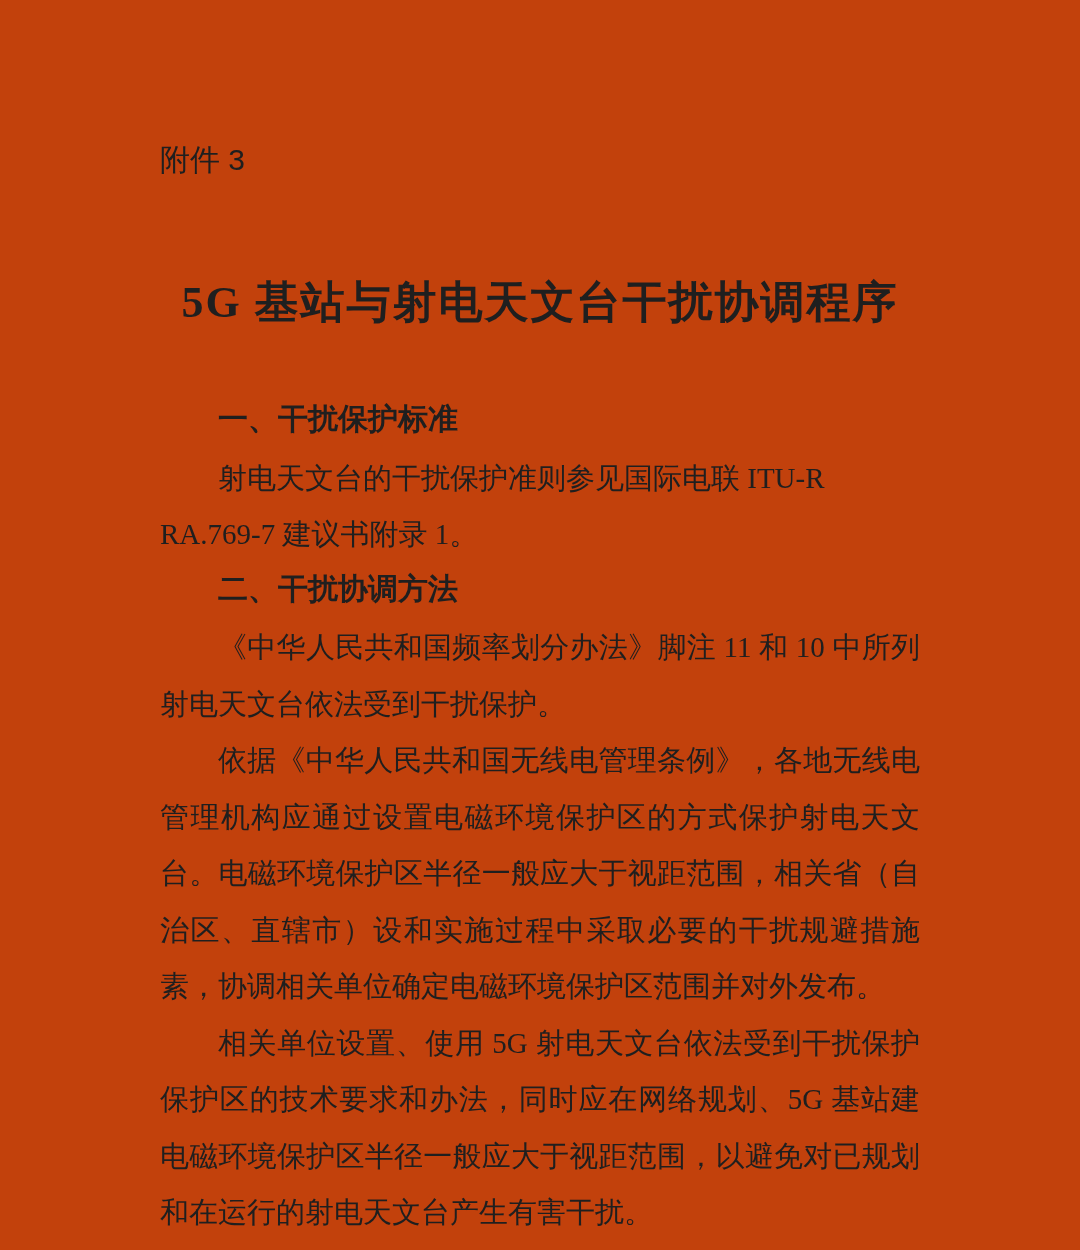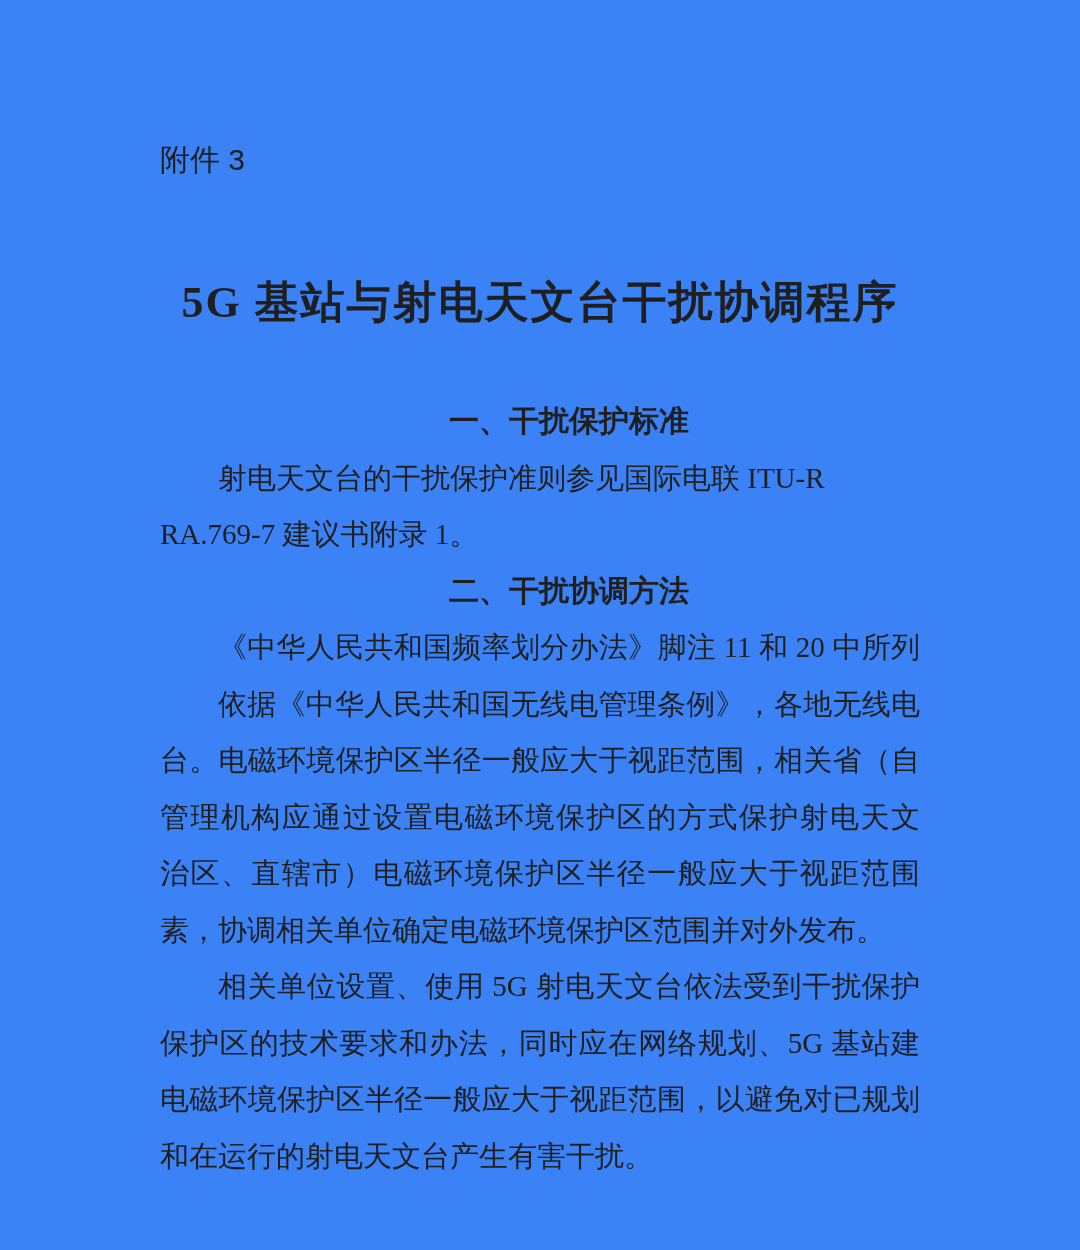--- a/index.html
+++ b/index.html
@@ -6,21 +6,21 @@
     margin: 0;
     padding: 0;
     background: #ffffff;
   }
   .page {
     position: relative;
     width: 1080px;
     height: 1250px;
     box-sizing: border-box;
     padding: 142px 160px 12px 160px;
-    background: #3b82f6;
+    background: #c2410c;
     color: #1f1f1f;
     font-family: "Liberation Serif", "DejaVu Serif", serif;
     overflow: hidden;
   }
   .attachment-label {
     font-family: "Liberation Sans", "DejaVu Sans", sans-serif;
     font-size: 30px;
     line-height: 36px;
     font-weight: 400;
     text-align: left;
@@ -38,25 +38,24 @@
   .content {
     margin-top: 62px;
   }
   .row {
     font-size: 29px;
     line-height: 56.5px;
     height: 56.5px;
     text-align: left;
   }
   .row.heading {
-    font-family: Liberation Serif, serif;
+    font-family: Liberation Mono, monospace;
     font-weight: 700;
     font-size: 30px;
     text-indent: 58px;
-    text-align: center;
   }
   .row.indent {
     text-indent: 58px;
   }
   .row.justify {
     text-align: justify;
     text-align-last: justify;
   }
 </style>
 </head>
@@ -66,25 +65,26 @@
 
   <div class="attachment-label">附件 3</div>
 
   <div class="doc-title">5G 基站与射电天文台干扰协调程序</div>
 
   <div class="content">
     <div class="row heading">一、干扰保护标准</div>
     <div class="row indent">射电天文台的干扰保护准则参见国际电联 ITU-R</div>
     <div class="row">RA.769-7 建议书附录 1。</div>
     <div class="row heading">二、干扰协调方法</div>
-    <div class="row indent justify">《中华人民共和国频率划分办法》脚注 11 和 20 中所列</div>
+    <div class="row indent justify">《中华人民共和国频率划分办法》脚注 11 和 10 中所列</div>
+    <div class="row">射电天文台依法受到干扰保护。</div>
     <div class="row indent justify">依据《中华人民共和国无线电管理条例》，各地无线电</div>
+    <div class="row justify">管理机构应通过设置电磁环境保护区的方式保护射电天文</div>
     <div class="row justify">台。电磁环境保护区半径一般应大于视距范围，相关省（自</div>
-    <div class="row justify">管理机构应通过设置电磁环境保护区的方式保护射电天文</div>
-    <div class="row justify">治区、直辖市）电磁环境保护区半径一般应大于视距范围</div>
+    <div class="row justify">治区、直辖市）设和实施过程中采取必要的干扰规避措施</div>
     <div class="row">素，协调相关单位确定电磁环境保护区范围并对外发布。</div>
     <div class="row indent justify">相关单位设置、使用 5G 射电天文台依法受到干扰保护</div>
     <div class="row justify">保护区的技术要求和办法，同时应在网络规划、5G 基站建</div>
     <div class="row justify">电磁环境保护区半径一般应大于视距范围，以避免对已规划</div>
     <div class="row">和在运行的射电天文台产生有害干扰。</div>
   </div>
 
 </div>
 
 </body></html>

